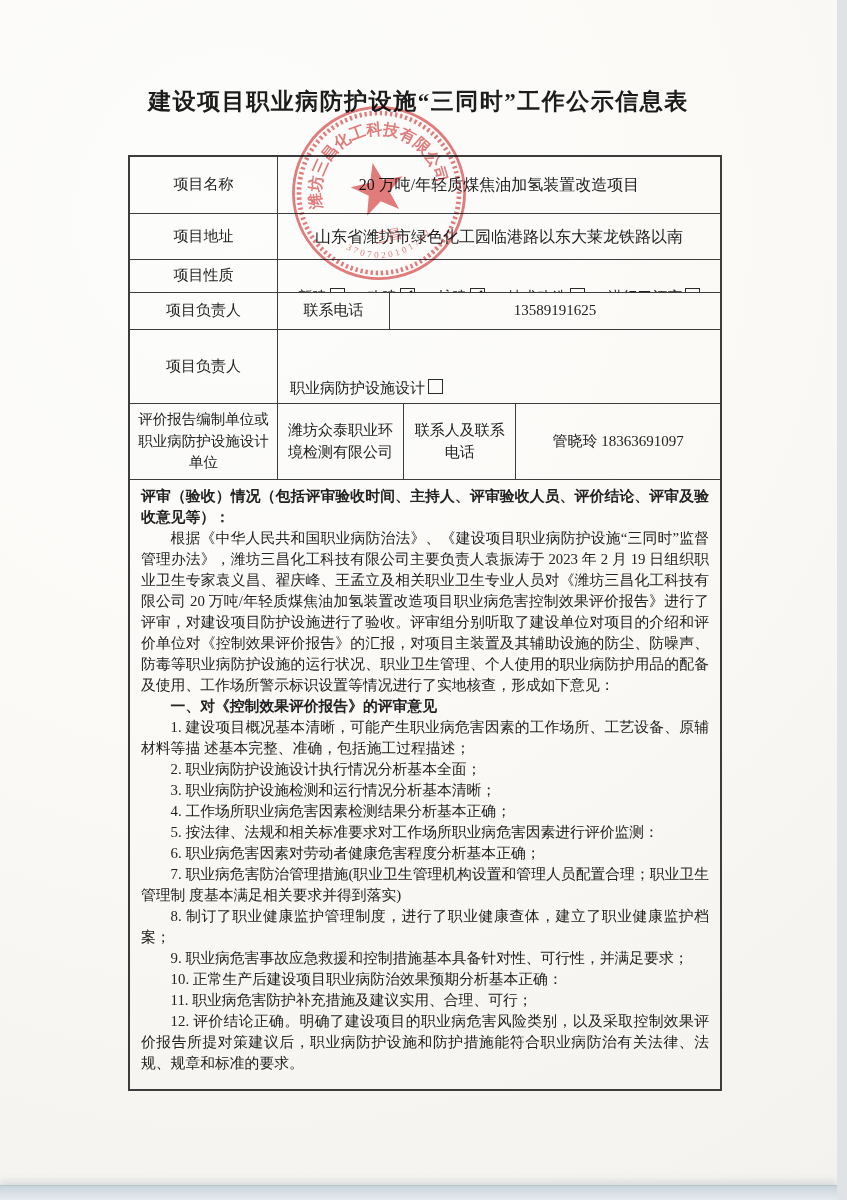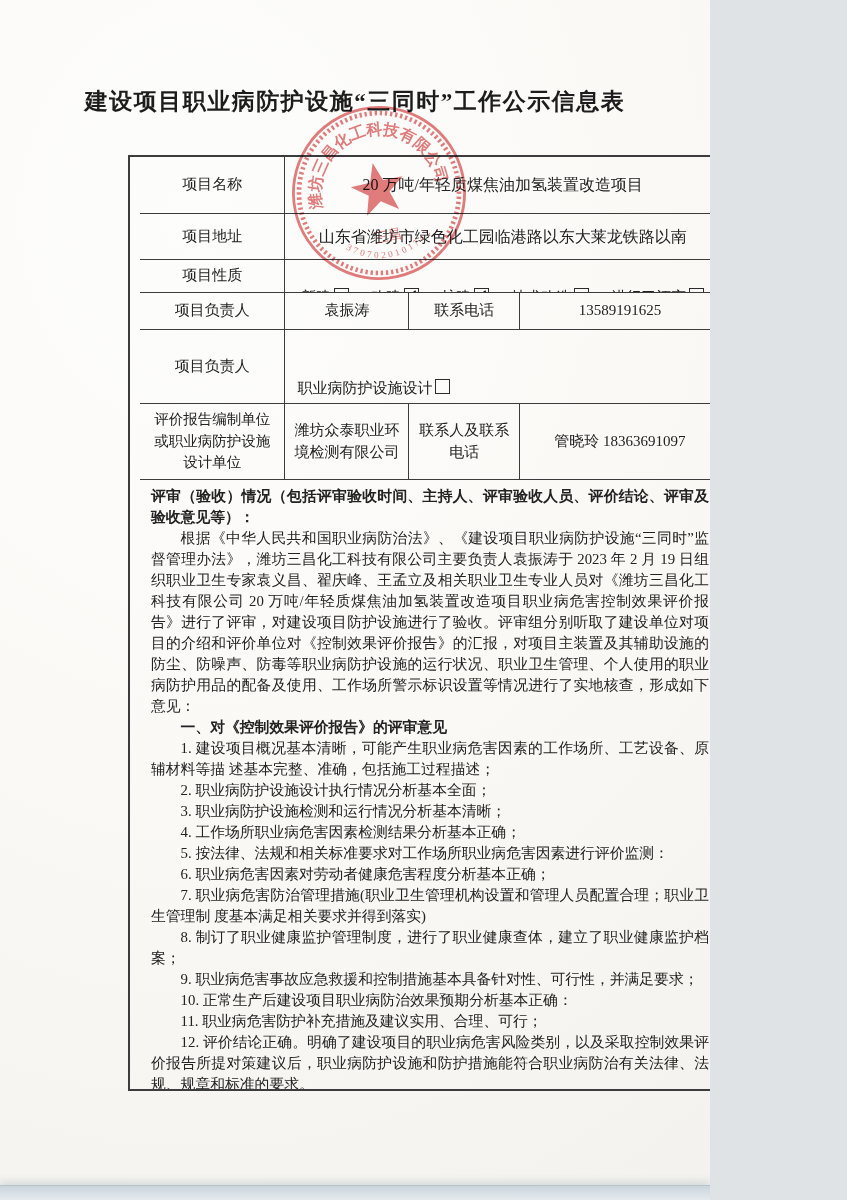--- a/index.html
+++ b/index.html
@@ -1,27 +1,27 @@
 <!DOCTYPE html>
 <html><head>
 <meta charset="utf-8">
 <style>
   html,body{margin:0;padding:0;background:#dfe3e6;}
   .photo{
-    position:relative;width:710px;height:1200px;overflow:hidden;
+    position:relative;width:837px;height:1200px;overflow:hidden;
     background:radial-gradient(130% 95% at 28% 18%, #fdfdfc 0%, #faf9f6 50%, #f3f2ee 100%);
     font-family:"Liberation Serif","DejaVu Serif",serif;color:#222;
   }
   .title{
     position:absolute;top:86px;left:0;width:100%;text-align:center;
     font-size:23px;font-weight:bold;letter-spacing:1.5px;color:#1c1c1c;margin:0;
   }
   .tbl{
     position:absolute;left:128px;top:155px;width:594px;
-    border:2px solid #3c3c3c;box-sizing:border-box;background:transparent;padding-left:10px;
+    border:2px solid #3c3c3c;box-sizing:border-box;background:transparent;
   }
   .row{display:flex;border-bottom:1.5px solid #3c3c3c;box-sizing:border-box;}
   .row:last-child{border-bottom:none;}
   .cell{
     border-right:1.5px solid #3c3c3c;box-sizing:border-box;
     display:flex;align-items:center;justify-content:center;
     font-size:15px;line-height:1.45;text-align:center;padding:2px 6px;
     overflow:hidden;
   }
   .cell:last-child{border-right:none;}
@@ -96,21 +96,20 @@
           <span class="opt"><span>新建</span><span class="cb"></span></span>
           <span class="opt"><span>改建</span><span class="cb on"></span></span>
           <span class="opt"><span>扩建</span><span class="cb on"></span></span>
           <span class="opt"><span>技术改造</span><span class="cb"></span></span>
           <span class="opt"><span>进行了评审</span><span class="cb"></span></span>
         </div>
     </div>
 
     <div class="row" style="height:37px">
       <div class="cell c1">项目负责人</div>
-      <div class="cell c2">袁振涛</div>
       <div class="cell c3">联系电话</div>
       <div class="cell c4">13589191625</div>
     </div>
 
     <div class="row" style="height:74px">
       <div class="cell c1">项目负责人</div>
       <div class="cell rest options-block">
           <span class="opt"><span>职业病危害预评价</span><span class="cb"></span></span>
           <span class="opt"><span>职业病防护设施设计</span><span class="cb"></span></span>
           <span class="opt"><span>控制效果评价与职业病防护设施验收</span><span class="cb on"></span></span>

